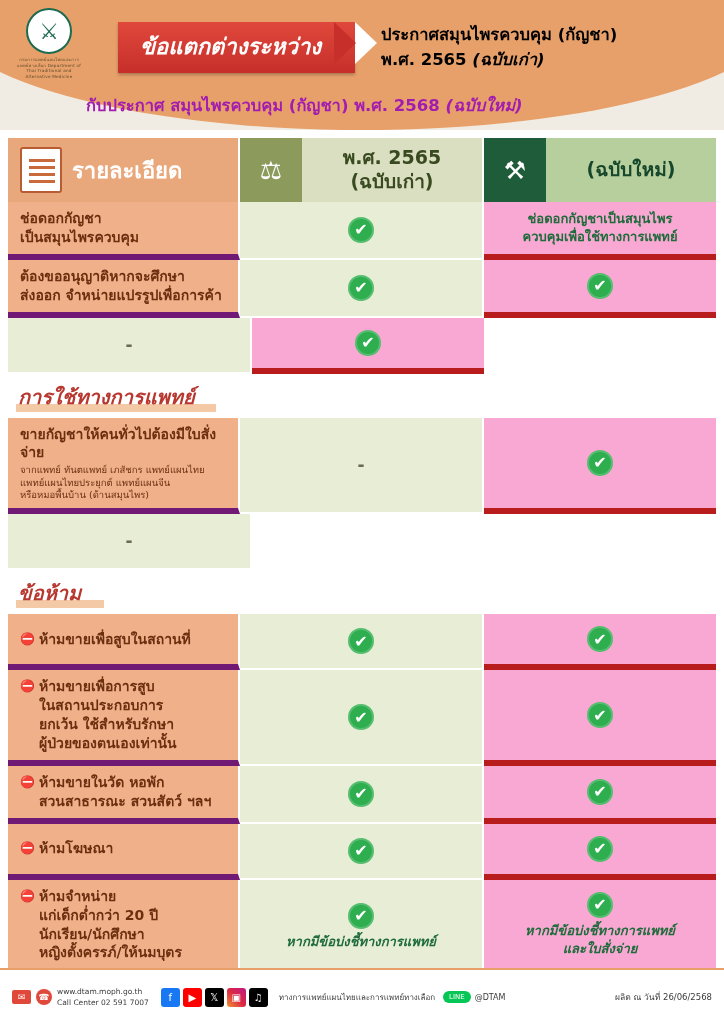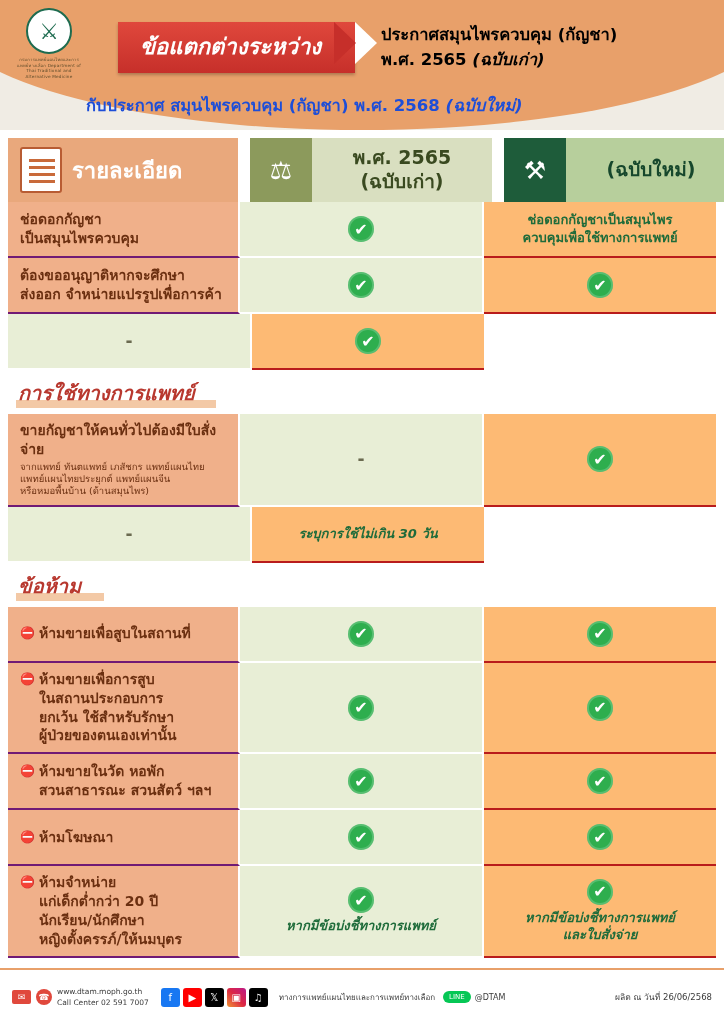--- a/index.html
+++ b/index.html
@@ -92,34 +92,34 @@
     color: #000000;
     font-size: 16.5px;
     font-weight: bold;
     line-height: 1.5;
   }
   .title-right .old { font-style: italic; font-weight: bold; }
   .subtitle {
     position: absolute;
     left: 86px;
     top: 92px;
-    color: #1d4ed8;
+    color: #a21caf;
     font-size: 16.5px;
     font-weight: bold;
   }
   .subtitle .ital { font-style: italic; }
 
   
   .table { padding: 8px 8px 0 8px; }
   .row { display: flex; width: 100%; }
   .c1 { width: 232px; flex: 0 0 232px; }
   .c2 { width: 244px; flex: 0 0 244px; }
   .c3 { width: 232px; flex: 0 0 232px; }
 
-  .hdr { height: 64px; gap: 10px; }
+  .hdr { height: 64px; }
   .hdr .c1 {
     background: #e9a87c;
     display: flex; align-items: center;
     color: #ffffff;
     border-right: 2px solid #ffffff;
   }
   .hdr-icon-doc {
     width: 42px; height: 46px; margin: 0 10px 0 12px;
     background: #fff;
     border: 2px solid #b85c33;
@@ -161,37 +161,37 @@
     font-weight: bold;
     color: #3a4a20;
     line-height: 1.25;
   }
   .hdr .c3 .hdr-col-title { color: #16472c; }
 
   .drow { min-height: 56px; }
   .drow .c1 {
     background: #f0b08a;
     border-right: 2px solid #ffffff;
-    border-bottom: 2px solid #701a75;
+    border-bottom: 6px solid #701a75;
     padding: 7px 10px 7px 12px;
     color: #6b2f10;
     display: flex; flex-direction: column; justify-content: center;
   }
   .drow .c2 {
     background: #e8eed6;
     border-right: 2px solid #ffffff;
     border-bottom: 2px solid #ffffff;
     display: flex; align-items: center; justify-content: center;
     flex-direction: column;
     padding: 6px 10px;
     text-align: center;
   }
   .drow .c3 {
-    background: #fdba74;
-    border-bottom: 2px solid #b91c1c;
+    background: #f9a8d4;
+    border-bottom: 6px solid #b91c1c;
     display: flex; align-items: center; justify-content: center;
     flex-direction: column;
     padding: 6px 10px;
     text-align: center;
   }
   .cell-main { font-size: 14px; font-weight: bold; line-height: 1.35; }
   .cell-sub { font-size: 9.5px; line-height: 1.3; margin-top: 2px; }
   .green-cell-text {
     font-size: 13px; font-weight: bold; color: #1e6b3a; line-height: 1.35;
   }
@@ -369,23 +369,20 @@
         <div class="c2">
           <div class="dash">-</div>
         </div>
         <div class="c3">
           <div class="check">✔</div>
         </div>
       </div>
       <div class="row drow">
         <div class="c2">
           <div class="dash">-</div>
-        </div>
-        <div class="c3">
-          <div class="green-cell-text ital">ระบุการใช้ไม่เกิน 30 วัน</div>
         </div>
       </div>
       <div class="section-title short"><span>ข้อห้าม</span></div>
       <div class="row drow">
         <div class="c1">
           <div class="ban-label">
             <span class="ban-icon">⛔</span>
             <div class="cell-main">ห้ามขายเพื่อสูบในสถานที่</div>
           </div>
         </div>

